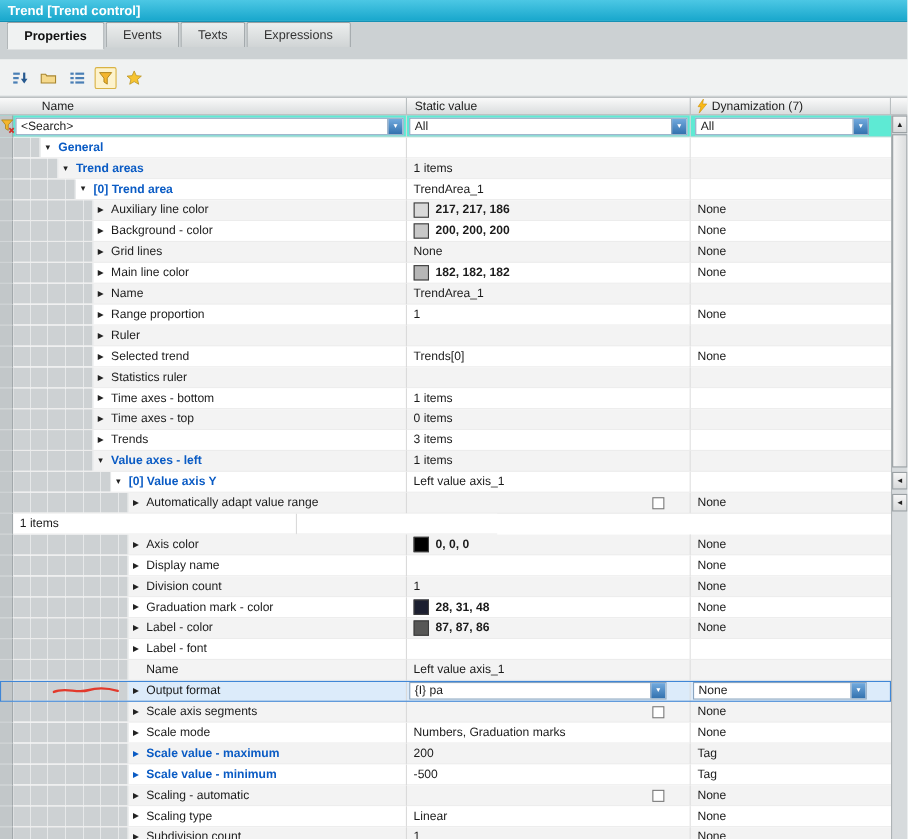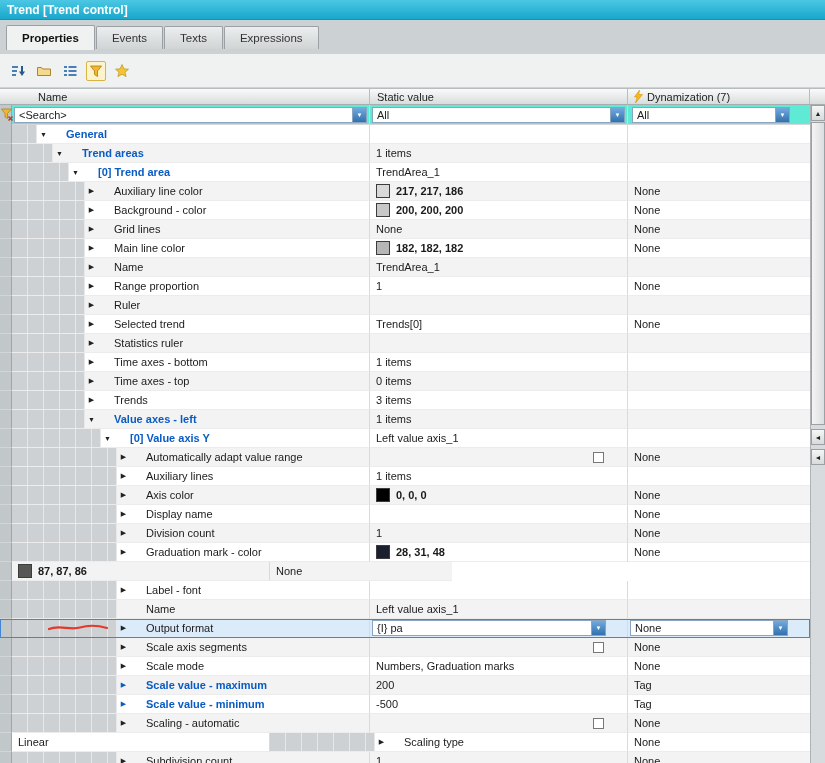--- a/index.html
+++ b/index.html
@@ -4,21 +4,21 @@
 <style>
   html,body{margin:0;padding:0}
   body{width:825px;height:763px;overflow:hidden;position:relative;
        font-family:"Liberation Sans",sans-serif;background:#e6e9ea;font-size:11px;color:#1b1b1b}
 
   .titlebar{position:absolute;top:0;left:0;right:0;height:20px;
     background:linear-gradient(#4cc7e4,#18a7cc);border-bottom:1px solid #1691b4;
     color:#fff;font-size:12px;font-weight:bold;line-height:20px;padding-left:7px;box-sizing:border-box}
 
   .tabbar{position:absolute;top:20px;left:0;right:0;height:34px;background:#ccd1d3;
-    display:flex;align-items:center;padding-left:6px;box-sizing:border-box}
+    display:flex;align-items:flex-start;padding-left:6px;box-sizing:border-box}
   .tab{height:22px;line-height:22px;padding:0 15px;color:#333;
     background:linear-gradient(#eceeee,#d0d4d5);border:1px solid #9aa0a3;border-bottom:none;
     margin-right:1px;border-radius:2px 2px 0 0;font-size:11.5px}
   .tab.active{background:#f0f2f2;font-weight:bold;color:#111;height:24px;line-height:24px}
 
   .toolbar{position:absolute;top:54px;left:0;right:0;height:34px;background:#f0f2f2;
     border-bottom:1px solid #cdd2d4;display:flex;align-items:center;gap:6px;padding-left:8px;box-sizing:border-box}
   .tbtn{width:20px;height:20px;display:flex;align-items:center;justify-content:center}
   .tbtn.pressed{background:#fdf3cd;border:1px solid #d9b344;border-radius:2px;box-sizing:border-box}
 
@@ -47,21 +47,21 @@
   .cell{box-sizing:border-box;border-bottom:1px solid #ececec;display:flex;align-items:center;background:#fff;overflow:hidden}
   .prow.alt .cell{background:#f3f3f3}
   .cname{width:358px;border-right:1px solid #dadada}
   .cstatic{width:258px;border-right:1px solid #dadada;padding-right:20px}
   .cstatic.end{justify-content:flex-end}
   .cdyn{width:182px}
   .indent{align-self:stretch;flex:none;border-right:1px solid #e6e8e9;
     background:repeating-linear-gradient(to right,#cdd1d3 0 15px,#e6e8e9 15px 16px)}
   .tri{flex:none;width:13px;text-align:center;font-size:7px;color:#222;cursor:default}
   .tri.blue{color:#0a5bc4}
-  .plabel{white-space:nowrap;margin-left:16px;color:#1b1b1b}
+  .plabel{white-space:nowrap;margin-left:3px;color:#1b1b1b}
   .plabel.blue{color:#0a5bc4;font-weight:bold}
   .sval{padding-left:6px;white-space:nowrap;color:#1b1b1b}
   .sval.bold{font-weight:bold;padding-left:0}
   .swatch{flex:none;width:12px;height:12px;border:1px solid #3c3c3c;margin:0 6px;background:#fff;box-sizing:content-box}
   .checkbox{width:11px;height:11px;background:#fff;border:1px solid #777;margin-right:3px;flex:none;box-sizing:border-box}
   .combo.wide{margin:1px 1px 1px 2px}
   .combo.dynw{flex:none;width:158px;margin-left:2px}
   .prow.sel{outline:1px solid #3f86d6;outline-offset:-1px;z-index:2}
   .prow.sel .cell{background:#dcebfa}
   .prow.sel .cell .combo{background:#fff}
@@ -394,25 +394,20 @@
       </div>
       <div class="cell cstatic end">
         <div class="checkbox"></div>
       </div>
       <div class="cell cdyn">
         <div class="sval">None</div>
       </div>
     </div>
     <div class="prow">
       <div class="rowhead"></div>
-      <div class="cell cname">
-        <div class="indent" style="width: 104px;"></div>
-        <div class="tri">▶</div>
-        <div class="plabel">Auxiliary lines</div>
-      </div>
       <div class="cell cstatic">
         <div class="sval">1 items</div>
       </div>
       <div class="cell cdyn"></div>
     </div>
     <div class="prow alt">
       <div class="rowhead"></div>
       <div class="cell cname">
         <div class="indent" style="width: 104px;"></div>
         <div class="tri">▶</div>
@@ -462,20 +457,25 @@
       <div class="cell cstatic">
         <div class="swatch" style="background: rgb(28, 31, 48);"></div>
         <div class="sval bold">28, 31, 48</div>
       </div>
       <div class="cell cdyn">
         <div class="sval">None</div>
       </div>
     </div>
     <div class="prow alt">
       <div class="rowhead"></div>
+      <div class="cell cname">
+        <div class="indent" style="width: 104px;"></div>
+        <div class="tri">▶</div>
+        <div class="plabel">Label - color</div>
+      </div>
       <div class="cell cstatic">
         <div class="swatch" style="background: rgb(87, 87, 86);"></div>
         <div class="sval bold">87, 87, 86</div>
       </div>
       <div class="cell cdyn">
         <div class="sval">None</div>
       </div>
     </div>
     <div class="prow">
       <div class="rowhead"></div>
@@ -584,27 +584,27 @@
       </div>
       <div class="cell cstatic end">
         <div class="checkbox"></div>
       </div>
       <div class="cell cdyn">
         <div class="sval">None</div>
       </div>
     </div>
     <div class="prow">
       <div class="rowhead"></div>
+      <div class="cell cname">
+        <div class="indent" style="width: 104px;"></div>
+        <div class="tri">▶</div>
+        <div class="plabel">Scaling type</div>
+      </div>
       <div class="cell cstatic">
         <div class="sval">Linear</div>
-      </div>
-      <div class="cell cname">
-        <div class="indent" style="width: 104px;"></div>
-        <div class="tri">▶</div>
-        <div class="plabel">Scaling type</div>
       </div>
       <div class="cell cdyn">
         <div class="sval">None</div>
       </div>
     </div>
     <div class="prow alt">
       <div class="rowhead"></div>
       <div class="cell cname">
         <div class="indent" style="width: 104px;"></div>
         <div class="tri">▶</div>

